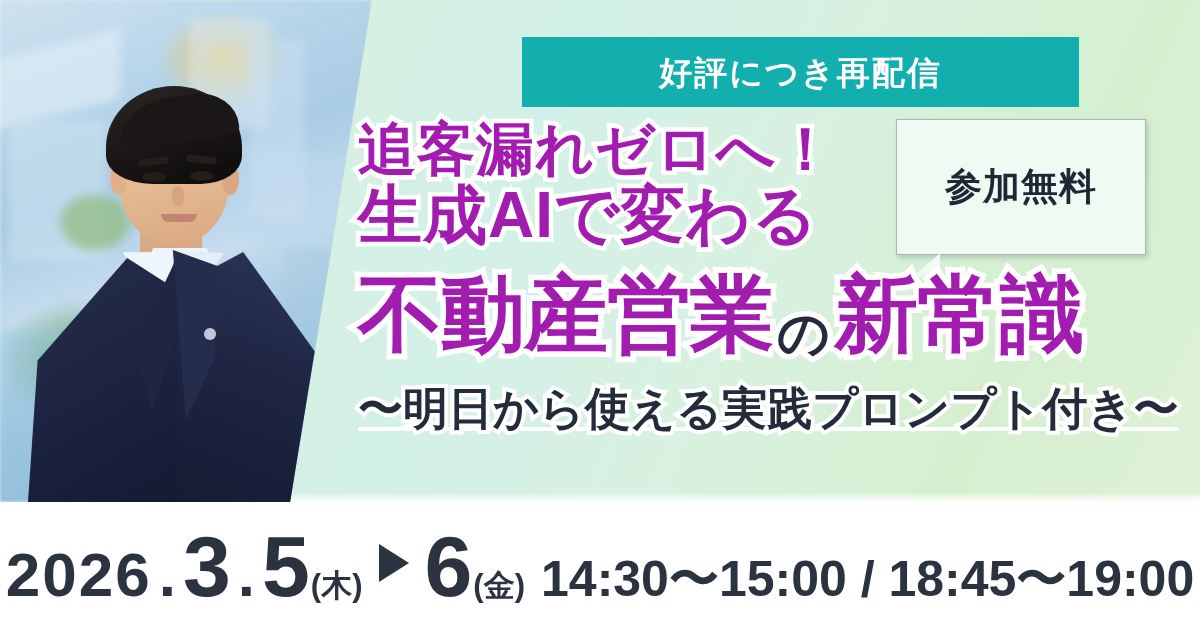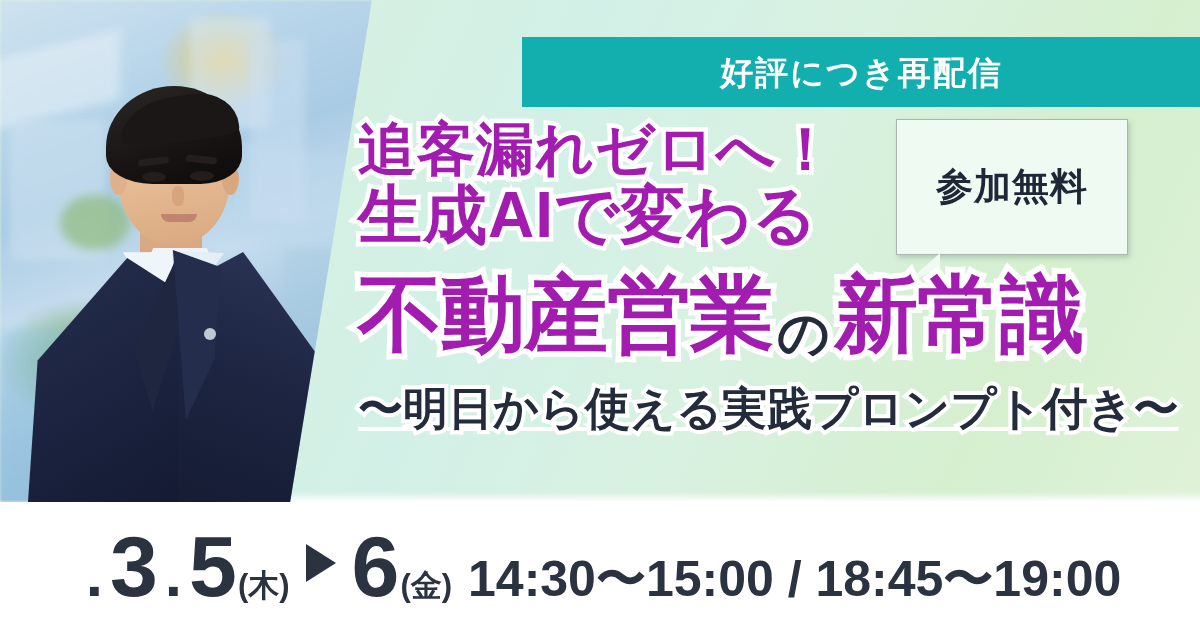--- a/index.html
+++ b/index.html
@@ -146,37 +146,37 @@
   .brow-r { position:absolute; left:186px; top:156px; width:31px; height:7px; background:#241f1d; border-radius:4px; transform:rotate(6deg); }
   .eye-l { position:absolute; left:142px; top:172px; width:24px; height:10px; background:#231d1b; border-radius:50%; }
   .eye-r { position:absolute; left:190px; top:171px; width:24px; height:10px; background:#231d1b; border-radius:50%; }
   .nose { position:absolute; left:172px; top:186px; width:12px; height:20px; background:#d29b74; border-radius:40%; opacity:.65; }
   .mouth { position:absolute; left:161px; top:214px; width:36px; height:8px; background:#b8796a; border-radius:0 0 18px 18px; opacity:.8; }
 
   
   .ribbon {
     position:absolute;
     left:522px; top:37px;
-    width:679px; height:70px;
+    width:557px; height:70px;
     background:#13aeae;
     display:flex; align-items:center; justify-content:center;
   }
   .ribbon-text {
     color:#ffffff;
     font-size:33px;
     font-weight:bold;
     letter-spacing:2px;
     line-height:1;
   }
 
   
   .bubble {
     position:absolute;
     left:896px; top:119px;
-    width:232px; height:136px;
+    width:250px; height:136px;
     background:#eefaf2;
     border:1px solid #aab7b0;
     box-shadow:2px 3px 5px rgba(90,110,100,.28);
     display:flex; flex-direction:column;
     align-items:center; justify-content:center;
     gap:5px;
   }
   .bubble-line {
     color:#1f2636;
     font-size:37px;
@@ -328,20 +328,21 @@
 
     <div class="line-main">
       <span class="red-big">不動産営業</span><span class="dark-no">の</span><span class="red-big">新常識</span>
     </div>
 
     <div class="line-tail">〜明日から使える実践プロンプト付き〜</div>
   </div>
 
   <div class="datebar">
     <div class="datebar-inner">
+      <span class="dt-year">2026</span>
       <span class="dt-dot">.</span>
       <span class="dt-day">3</span>
       <span class="dt-dot">.</span>
       <span class="dt-day">5</span>
       <span class="dt-wd">(木)</span>
       <span class="dt-arrow"></span>
       <span class="dt-day">6</span>
       <span class="dt-wd">(金)</span>
       <span class="dt-time">14:30〜15:00 / 18:45〜19:00</span>
     </div>

